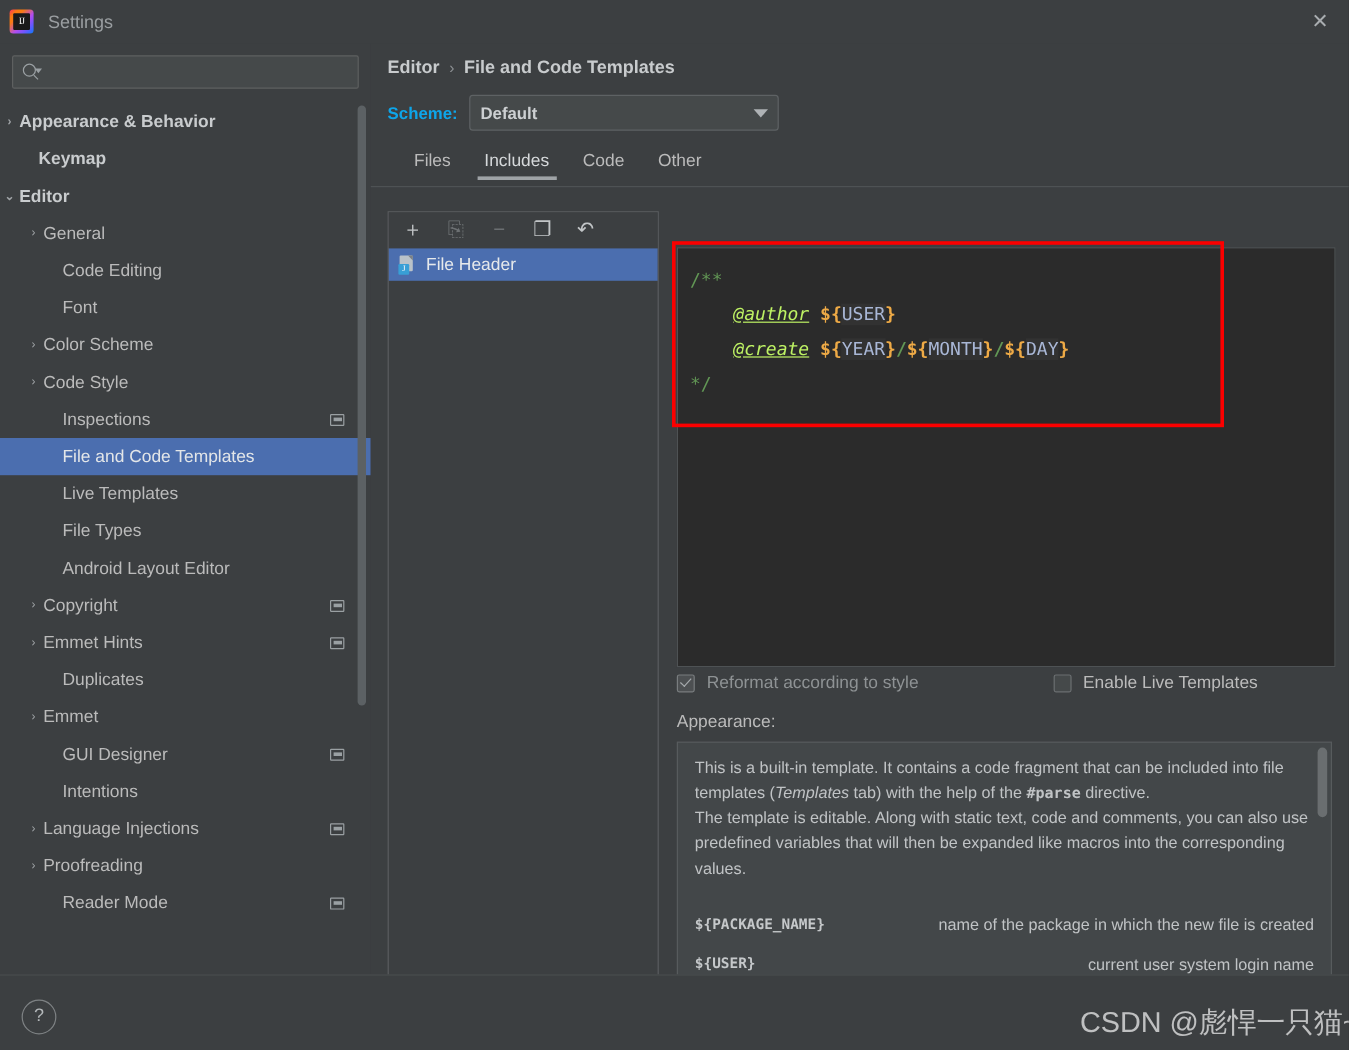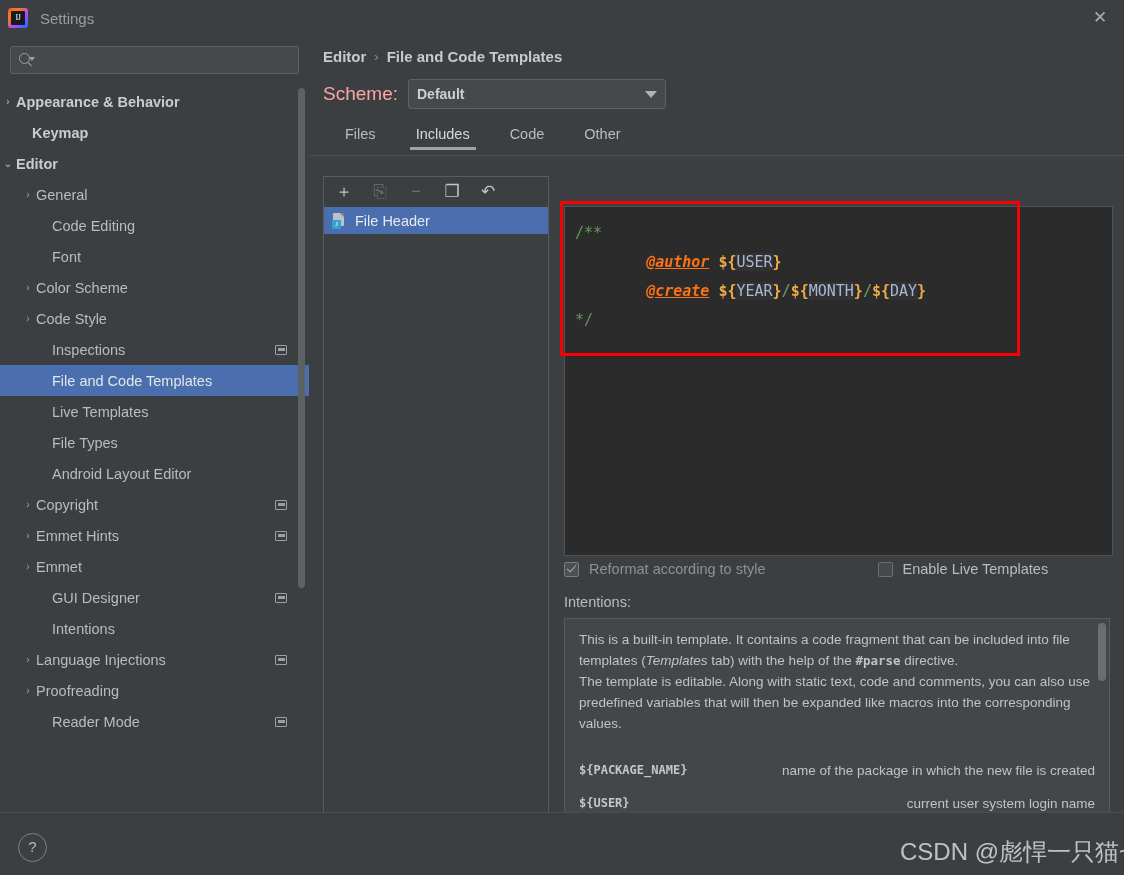--- a/index.html
+++ b/index.html
@@ -206,21 +206,21 @@
     gap: 8px;
   }
   .crumb-sep { color: #8c9093; font-weight: normal; font-size: 13px; }
 
   .scheme-row {
     margin: 14px 0 0 14px;
     display: flex;
     align-items: center;
     gap: 10px;
   }
-  .scheme-label { font-size: 19px; color: #fca5a5; }
+  .scheme-label { font-size: 14px; color: #0ea5e9; font-weight: bold; }
   .combo {
     width: 240px; height: 28px;
     background: #45494a;
     border: 1px solid #5e6264;
     border-radius: 3px;
     display: flex;
     align-items: center;
     padding: 0 8px;
     font-size: 14px;
     font-weight: bold;
@@ -235,21 +235,21 @@
     border-top: 7px solid #aeb2b5;
   }
 
   .tabs {
     margin-top: 14px;
     border-bottom: 1px solid #4e5254;
     display: flex;
     padding-left: 22px;
     height: 32px;
     align-items: flex-start;
-    gap: 12px;
+    gap: 0;
   }
   .tab {
     padding: 3px 14px 8px 14px;
     font-size: 14.5px;
     color: #bbbbbb;
     cursor: pointer;
     position: relative;
   }
   .tab.active { color: #d6d9db; }
   .tab.active::after {
@@ -354,21 +354,21 @@
     border: 1px solid #4e5254;
     box-sizing: border-box;
     padding: 12px 0 0 10px;
     font-family: "DejaVu Sans Mono", monospace;
     font-size: 15px;
     line-height: 29px;
     white-space: pre;
     overflow: hidden;
   }
   .c-comment { color: #629755; }
-  .c-tag { color: #f97316; font-style: italic; text-decoration: underline; font-weight: bold; margin-left: 35px; }
+  .c-tag { color: #bef264; font-style: italic; text-decoration: underline; font-weight: normal; }
   .c-brace { color: #eeaa46; font-weight: bold; }
   .c-var { color: #a9b7d6; background: #323232; }
   .c-slash { color: #629755; font-weight: bold; }
 
   
   .checks {
     position: absolute;
     left: 255px; top: 525px;
     display: flex;
     gap: 112px;
@@ -608,20 +608,25 @@
           <span class="lbl">Copyright</span>
           <span class="badge-icon"></span>
         </div>
         <div class="tree-row">
           <span style="display: inline-block; width: 20px; flex: 0 0 20px;"></span>
           <span class="arrow">›</span>
           <span class="lbl">Emmet Hints</span>
           <span class="badge-icon"></span>
         </div>
         <div class="tree-row">
+          <span style="display: inline-block; width: 36px; flex: 0 0 36px;"></span>
+          <span class="arrow"></span>
+          <span class="lbl">Duplicates</span>
+        </div>
+        <div class="tree-row">
           <span style="display: inline-block; width: 20px; flex: 0 0 20px;"></span>
           <span class="arrow">›</span>
           <span class="lbl">Emmet</span>
         </div>
         <div class="tree-row">
           <span style="display: inline-block; width: 36px; flex: 0 0 36px;"></span>
           <span class="arrow"></span>
           <span class="lbl">GUI Designer</span>
           <span class="badge-icon"></span>
         </div>
@@ -705,21 +710,21 @@
       <div class="chk checked disabled">
         <span class="box"></span>
         <span>Reformat according to style</span>
       </div>
       <div class="chk">
         <span class="box"></span>
         <span>Enable Live Templates</span>
       </div>
     </div>
 
-    <div class="desc-label">Intentions:</div>
+    <div class="desc-label">Appearance:</div>
 
     <div class="desc-panel">
       <div>
         <span>This is a built-in template. It contains a code fragment that can be included into file templates (</span><i>Templates</i><span> tab) with the help of the </span><span class="mono">#parse</span><span> directive.</span>
       </div>
       <div>The template is editable. Along with static text, code and comments, you can also use predefined variables that will then be expanded like macros into the corresponding values.</div>
       <div class="desc-gap"></div>
       <div id="var-rows">
           <div class="var-row">
             <div class="var-name">${PACKAGE_NAME}</div>

